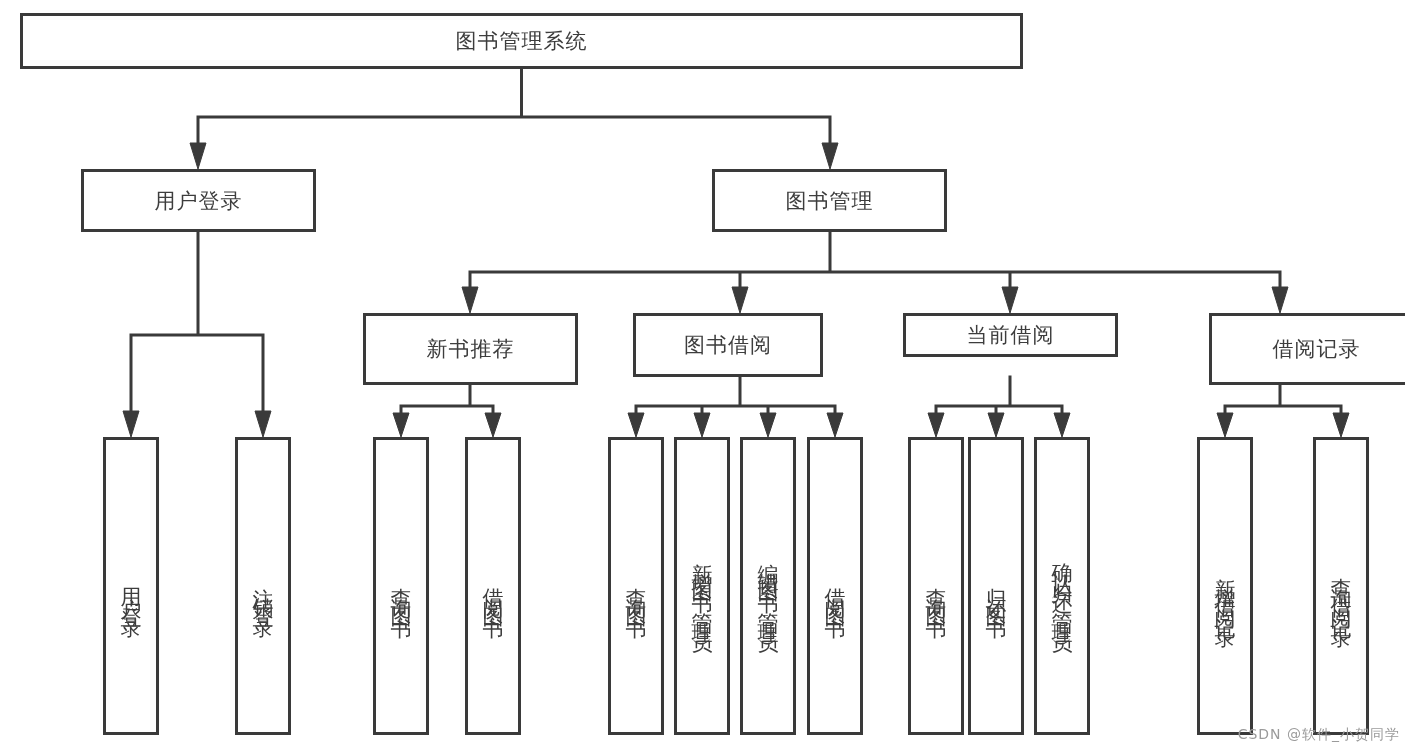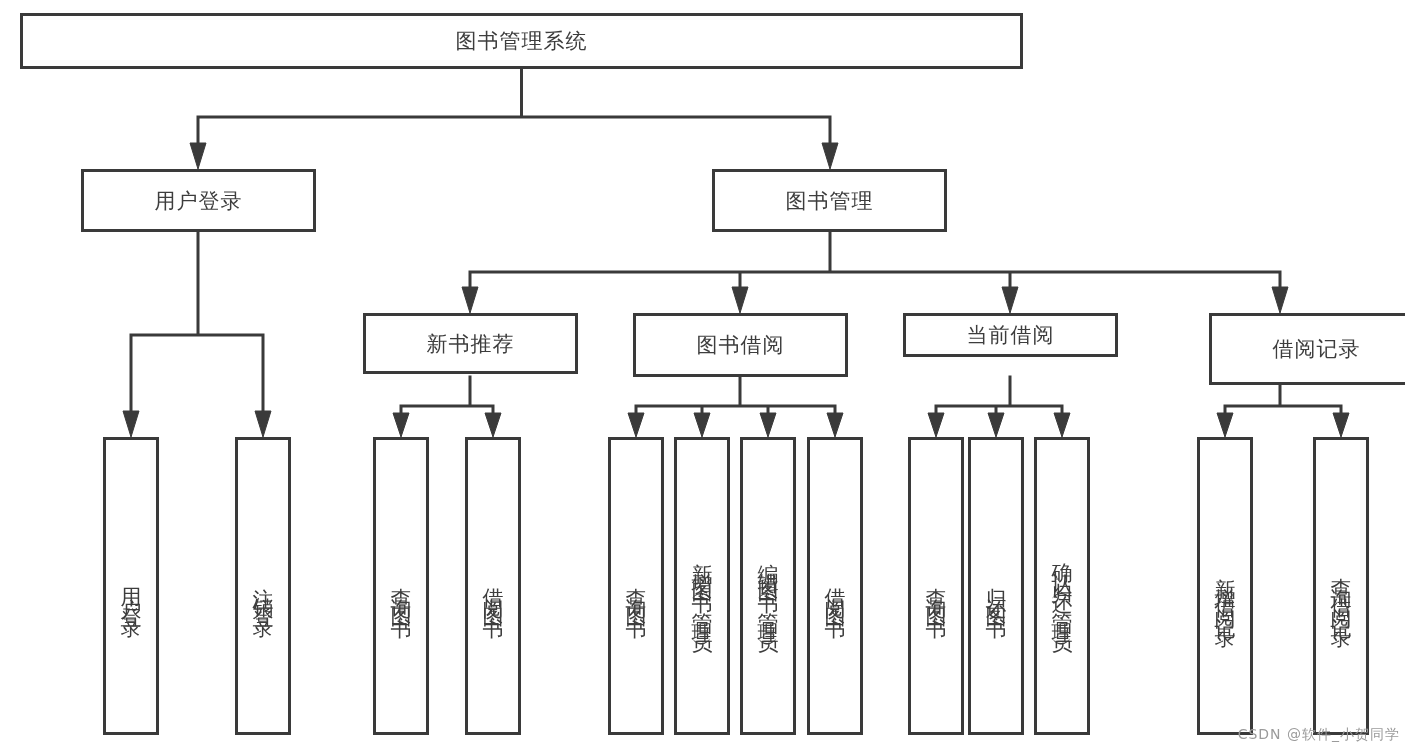--- a/index.html
+++ b/index.html
@@ -99,22 +99,22 @@
       <polygon points="1217,413 1233,413 1225,437"></polygon>
       <polygon points="1333,413 1349,413 1341,437"></polygon>
     </g>
   </svg>
 
   <div class="node h-node" style="left:20px; top:13px; width:1003px; height:56px;">图书管理系统</div>
 
   <div class="node h-node" style="left:81px; top:169px; width:235px; height:63px;">用户登录</div>
   <div class="node h-node" style="left:712px; top:169px; width:235px; height:63px;font-family:Liberation Mono, monospace;">图书管理</div>
 
-  <div class="node h-node" style="left:363px; top:313px; width:215px; height:61px;">新书推荐</div>
-  <div class="node h-node" style="left:633px; top:313px; width:215px; height:64px;">图书借阅</div>
+  <div class="node h-node" style="left:363px; top:313px; width:215px; height:72px;">新书推荐</div>
+  <div class="node h-node" style="left:633px; top:313px; width:190px; height:64px;">图书借阅</div>
   <div class="node h-node" style="left:903px; top:313px; width:215px; height:44px;">当前借阅</div>
   <div class="node h-node" style="left:1173px; top:313px; width:215px; height:72px;margin-left:36px;">借阅记录</div>
 
   <div class="node v-node" style="left:103px; top:437px; width:56px; height:298px;">
     <span class="v-text">用户登录</span>
   </div>
   <div class="node v-node" style="left:235px; top:437px; width:56px; height:298px;">
     <span class="v-text">注销登录</span>
   </div>
 

